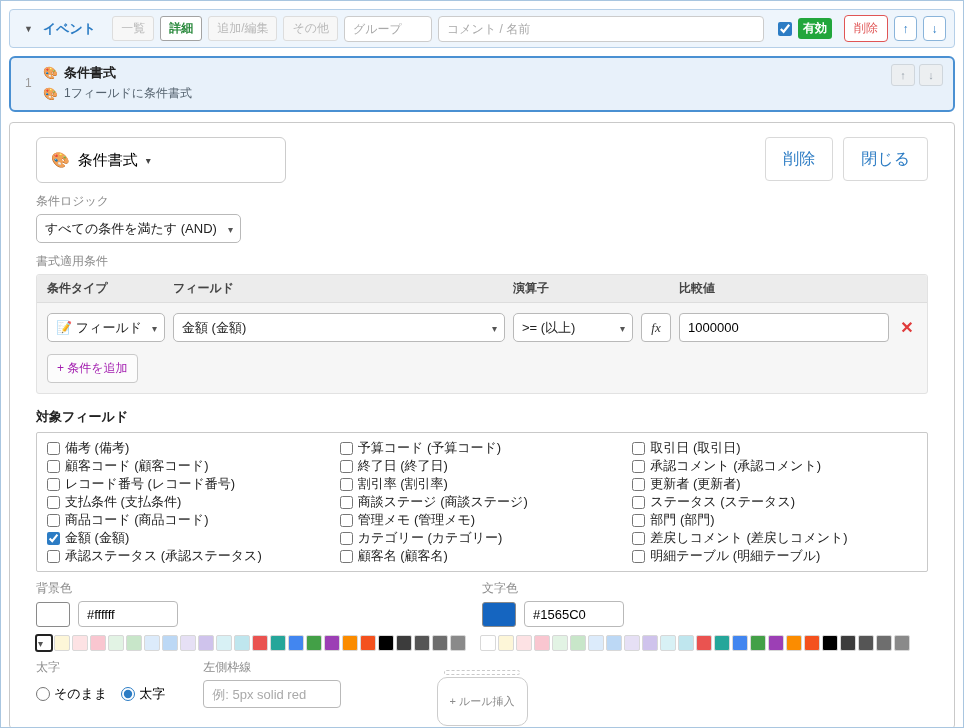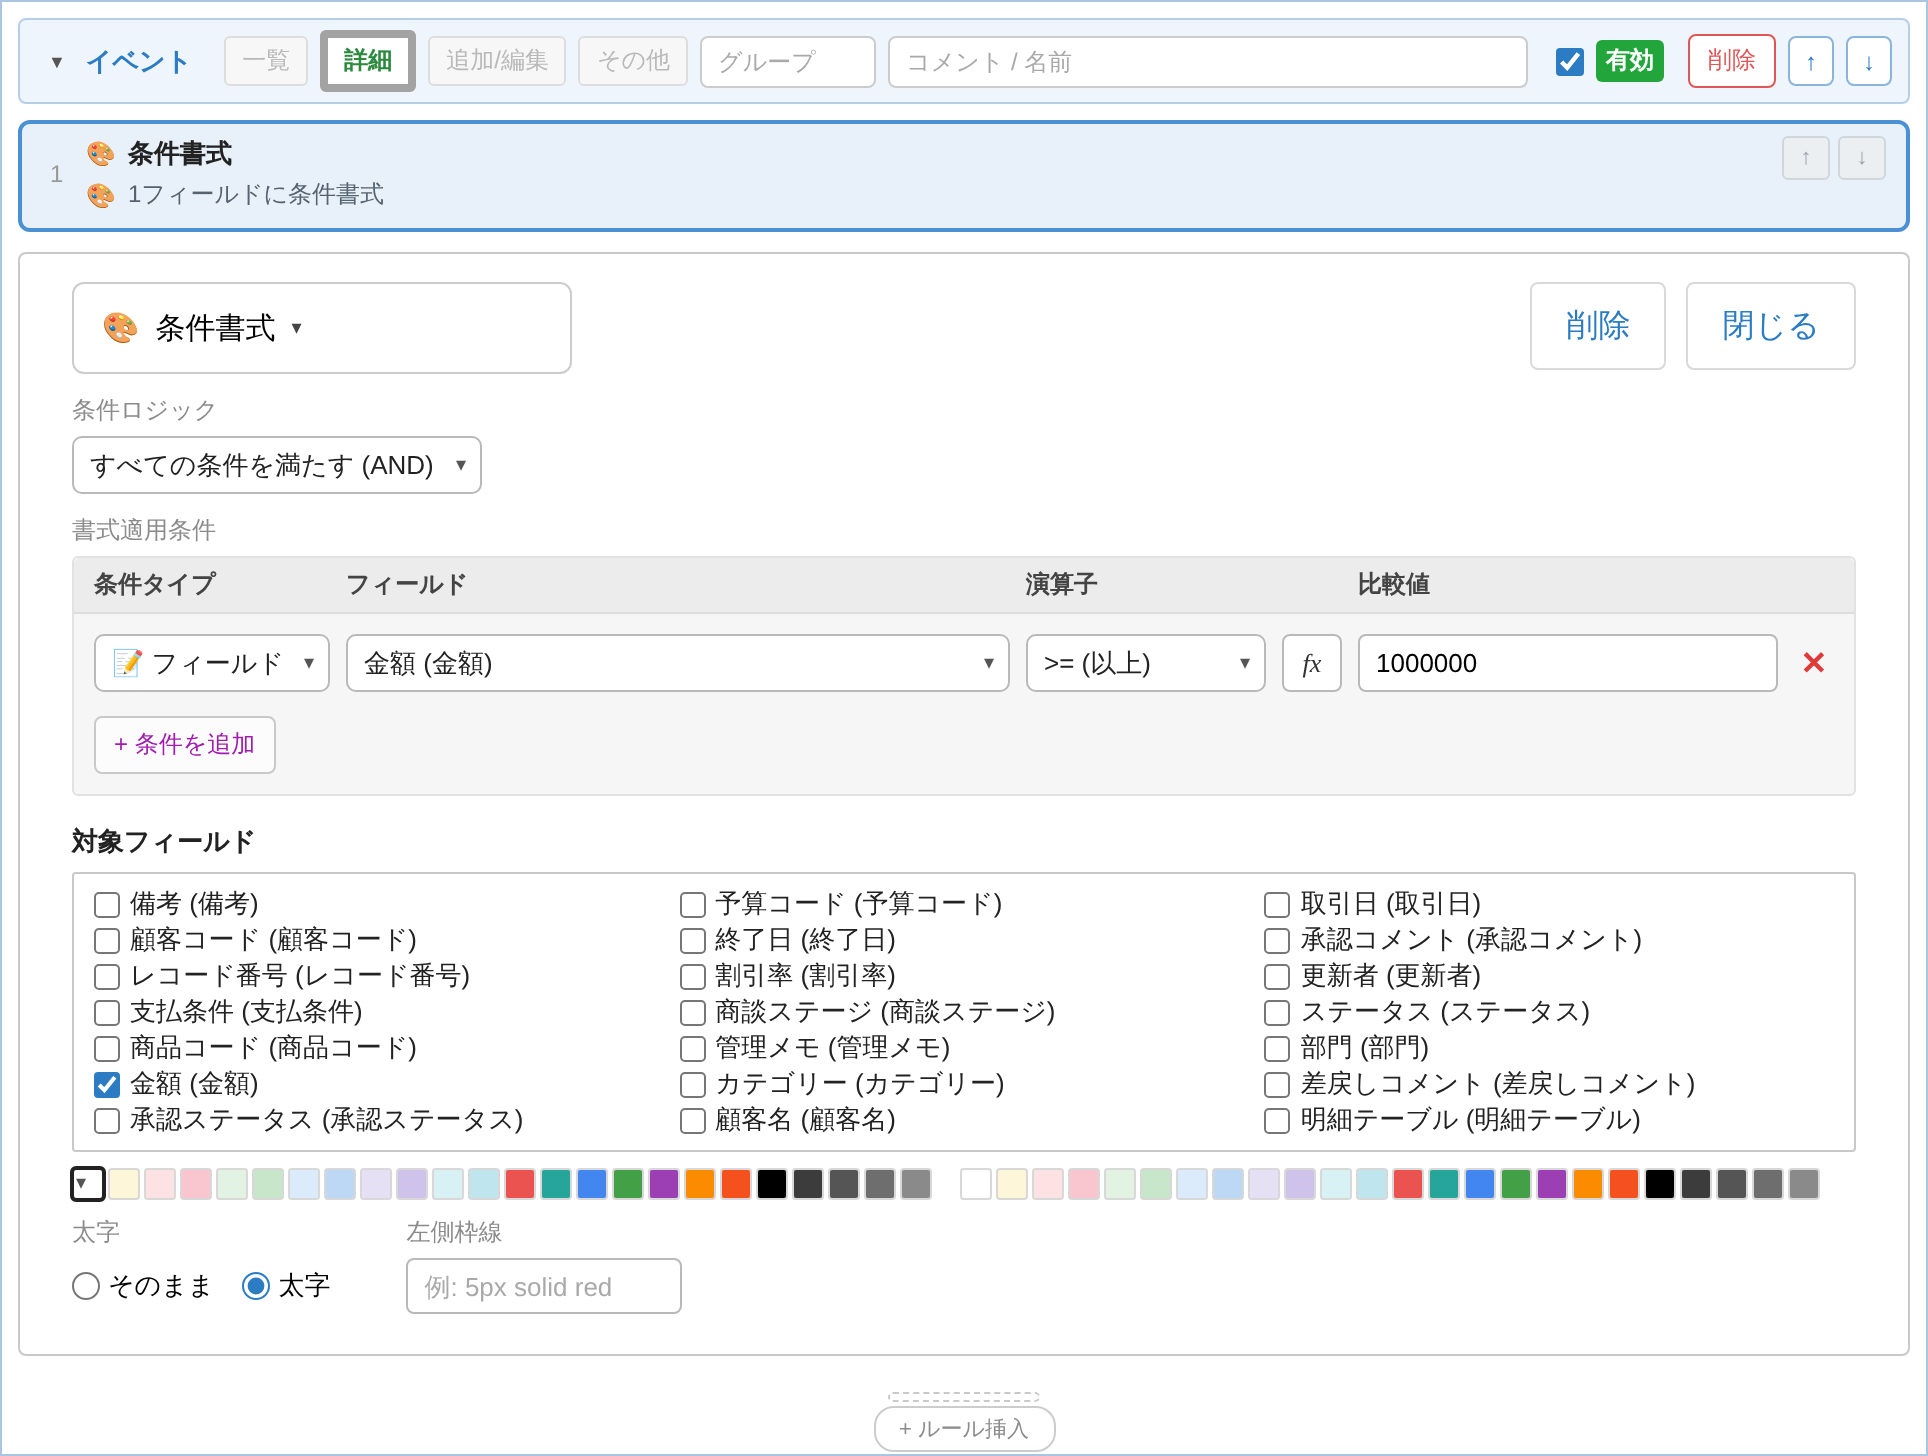--- a/index.html
+++ b/index.html
@@ -6,21 +6,21 @@
   body { font-family: "Liberation Sans", "DejaVu Sans", sans-serif; background: #fff; }
   .page { width: 964px; height: 728px; border: 1px solid #a9c6e0; background: #fff; position: relative; overflow: hidden; }
 
   
   .toolbar { display:flex; align-items:center; gap:6px; margin:8px; padding:5px 8px;
              background: var(--toolbar-bg, #eef5fc); border:1px solid var(--toolbar-border, #b5cfe8); border-radius:4px; }
   .collapse { font-size:9px; color:#555; margin:0 4px 0 6px; cursor:pointer; }
   .event-link { color: var(--accent, #2c7cc4); font-size:13px; margin-right:10px; cursor:pointer;font-weight:bold; }
   .tab { font-size:12px; padding:3px 8px; border-radius:3px; background:#fff; cursor:pointer; white-space:nowrap; }
   .t-disabled { color:#b9b9b9; border:1px solid #ddd; background:#f7f7f7; }
-  .t-active { color:#2b8a3e; border:4px solid #a3a3a3; font-weight:bold; }
+  .t-active { color:#2b8a3e; border:1px solid #a3a3a3; font-weight:bold; }
   .inp { height:25px; border:1px solid #ccc; border-radius:4px; padding:12px 8px; font-size:12px; background:#fff; }
   .inp.group { width:88px; }
   .inp.comment { flex:1; }
   input::placeholder { color:#a9a9a9; }
   .cb { width:14px; height:14px; accent-color: var(--accent, #2c7cc4); margin-left:8px; }
   .badge-enabled { background: var(--green, #22a63c); color:#fff; font-size:12px; font-weight:bold; padding:2px 5px; border-radius:3px; }
   .btn-del { color: var(--red, #e05555); border:1px solid var(--red, #e05555); background:#fff; font-size:12px; padding:4px 9px; border-radius:4px; margin-left:6px; cursor:pointer; }
   .btn-arrow { color: var(--accent, #2c7cc4); border:1px solid #8ab4da; background:#fff; font-size:12px; width:23px; height:25px; border-radius:4px; cursor:pointer; }
 
   
@@ -78,21 +78,21 @@
   .swatch.sel { outline:2px solid #222; outline-offset:-1px; }
 
   
   .bottom-row { display:flex; gap:38px; margin-top:8px; }
   .radios { display:flex; gap:14px; align-items:center; font-size:13px; height:28px; }
   .radios label { display:flex; gap:4px; align-items:center; cursor:pointer; }
   .radios input { accent-color: var(--accent, #2c7cc4); width:14px; height:14px; }
   .border-inp { width:138px; height:28px; border:1px solid #b9b9b9; border-radius:4px; padding:0 8px; font-size:13px; }
   .insert-wrap { position:absolute; bottom:1px; left:0; right:0; display:flex; flex-direction:column; align-items:center; gap:2px; }
   .insert-dash { width:76px; height:5px; border:1px dashed #c9c9c9; border-radius:3px; }
-  .insert-btn { font-size:11px; color:#8b8b8b; background:#fff; border:1px solid #ccc; border-radius:10px; padding:3px 12px; cursor:pointer; }
+  .insert-btn { font-size:11px; color:#8b8b8b; background:#fff; border:1px solid #ccc; border-radius:10px; padding:16px 12px; cursor:pointer; }
 </style>
 </head>
 <body>
 
 <div class="page">
 
   <div class="toolbar">
     <span class="collapse">▼</span>
     <span class="event-link">イベント</span>
     <button class="tab t-disabled">一覧</button>
@@ -265,20 +265,36 @@
             <input type="checkbox" style="">
             <span>差戻しコメント (差戻しコメント)</span>
           </label>
           <label class="fcheck">
             <input type="checkbox" style="">
             <span>明細テーブル (明細テーブル)</span>
           </label>
         </div>
     </div>
 
+    <div class="colors-row">
+      <div class="color-group">
+        <div class="lbl" style="margin-top:0">背景色</div>
+        <div class="color-line">
+          <span class="big-swatch" style="background: rgb(255, 255, 255);"></span>
+          <input class="color-inp" value="#ffffff" style="">
+        </div>
+      </div>
+      <div class="color-group">
+        <div class="lbl" style="margin-top:0">文字色</div>
+        <div class="color-line">
+          <span class="big-swatch" style="background: rgb(21, 101, 192);"></span>
+          <input class="color-inp" value="#1565C0" style="">
+        </div>
+      </div>
+    </div>
 
     <div class="palettes">
       <div class="palette">
           <div class="swatch sel" style="background: rgb(255, 255, 255);"></div>
           <div class="swatch" style="background: rgb(253, 246, 216);"></div>
           <div class="swatch" style="background: rgb(253, 226, 228);"></div>
           <div class="swatch" style="background: rgb(249, 198, 208);"></div>
           <div class="swatch" style="background: rgb(226, 243, 228);"></div>
           <div class="swatch" style="background: rgb(200, 230, 201);"></div>
           <div class="swatch" style="background: rgb(220, 235, 251);"></div>

